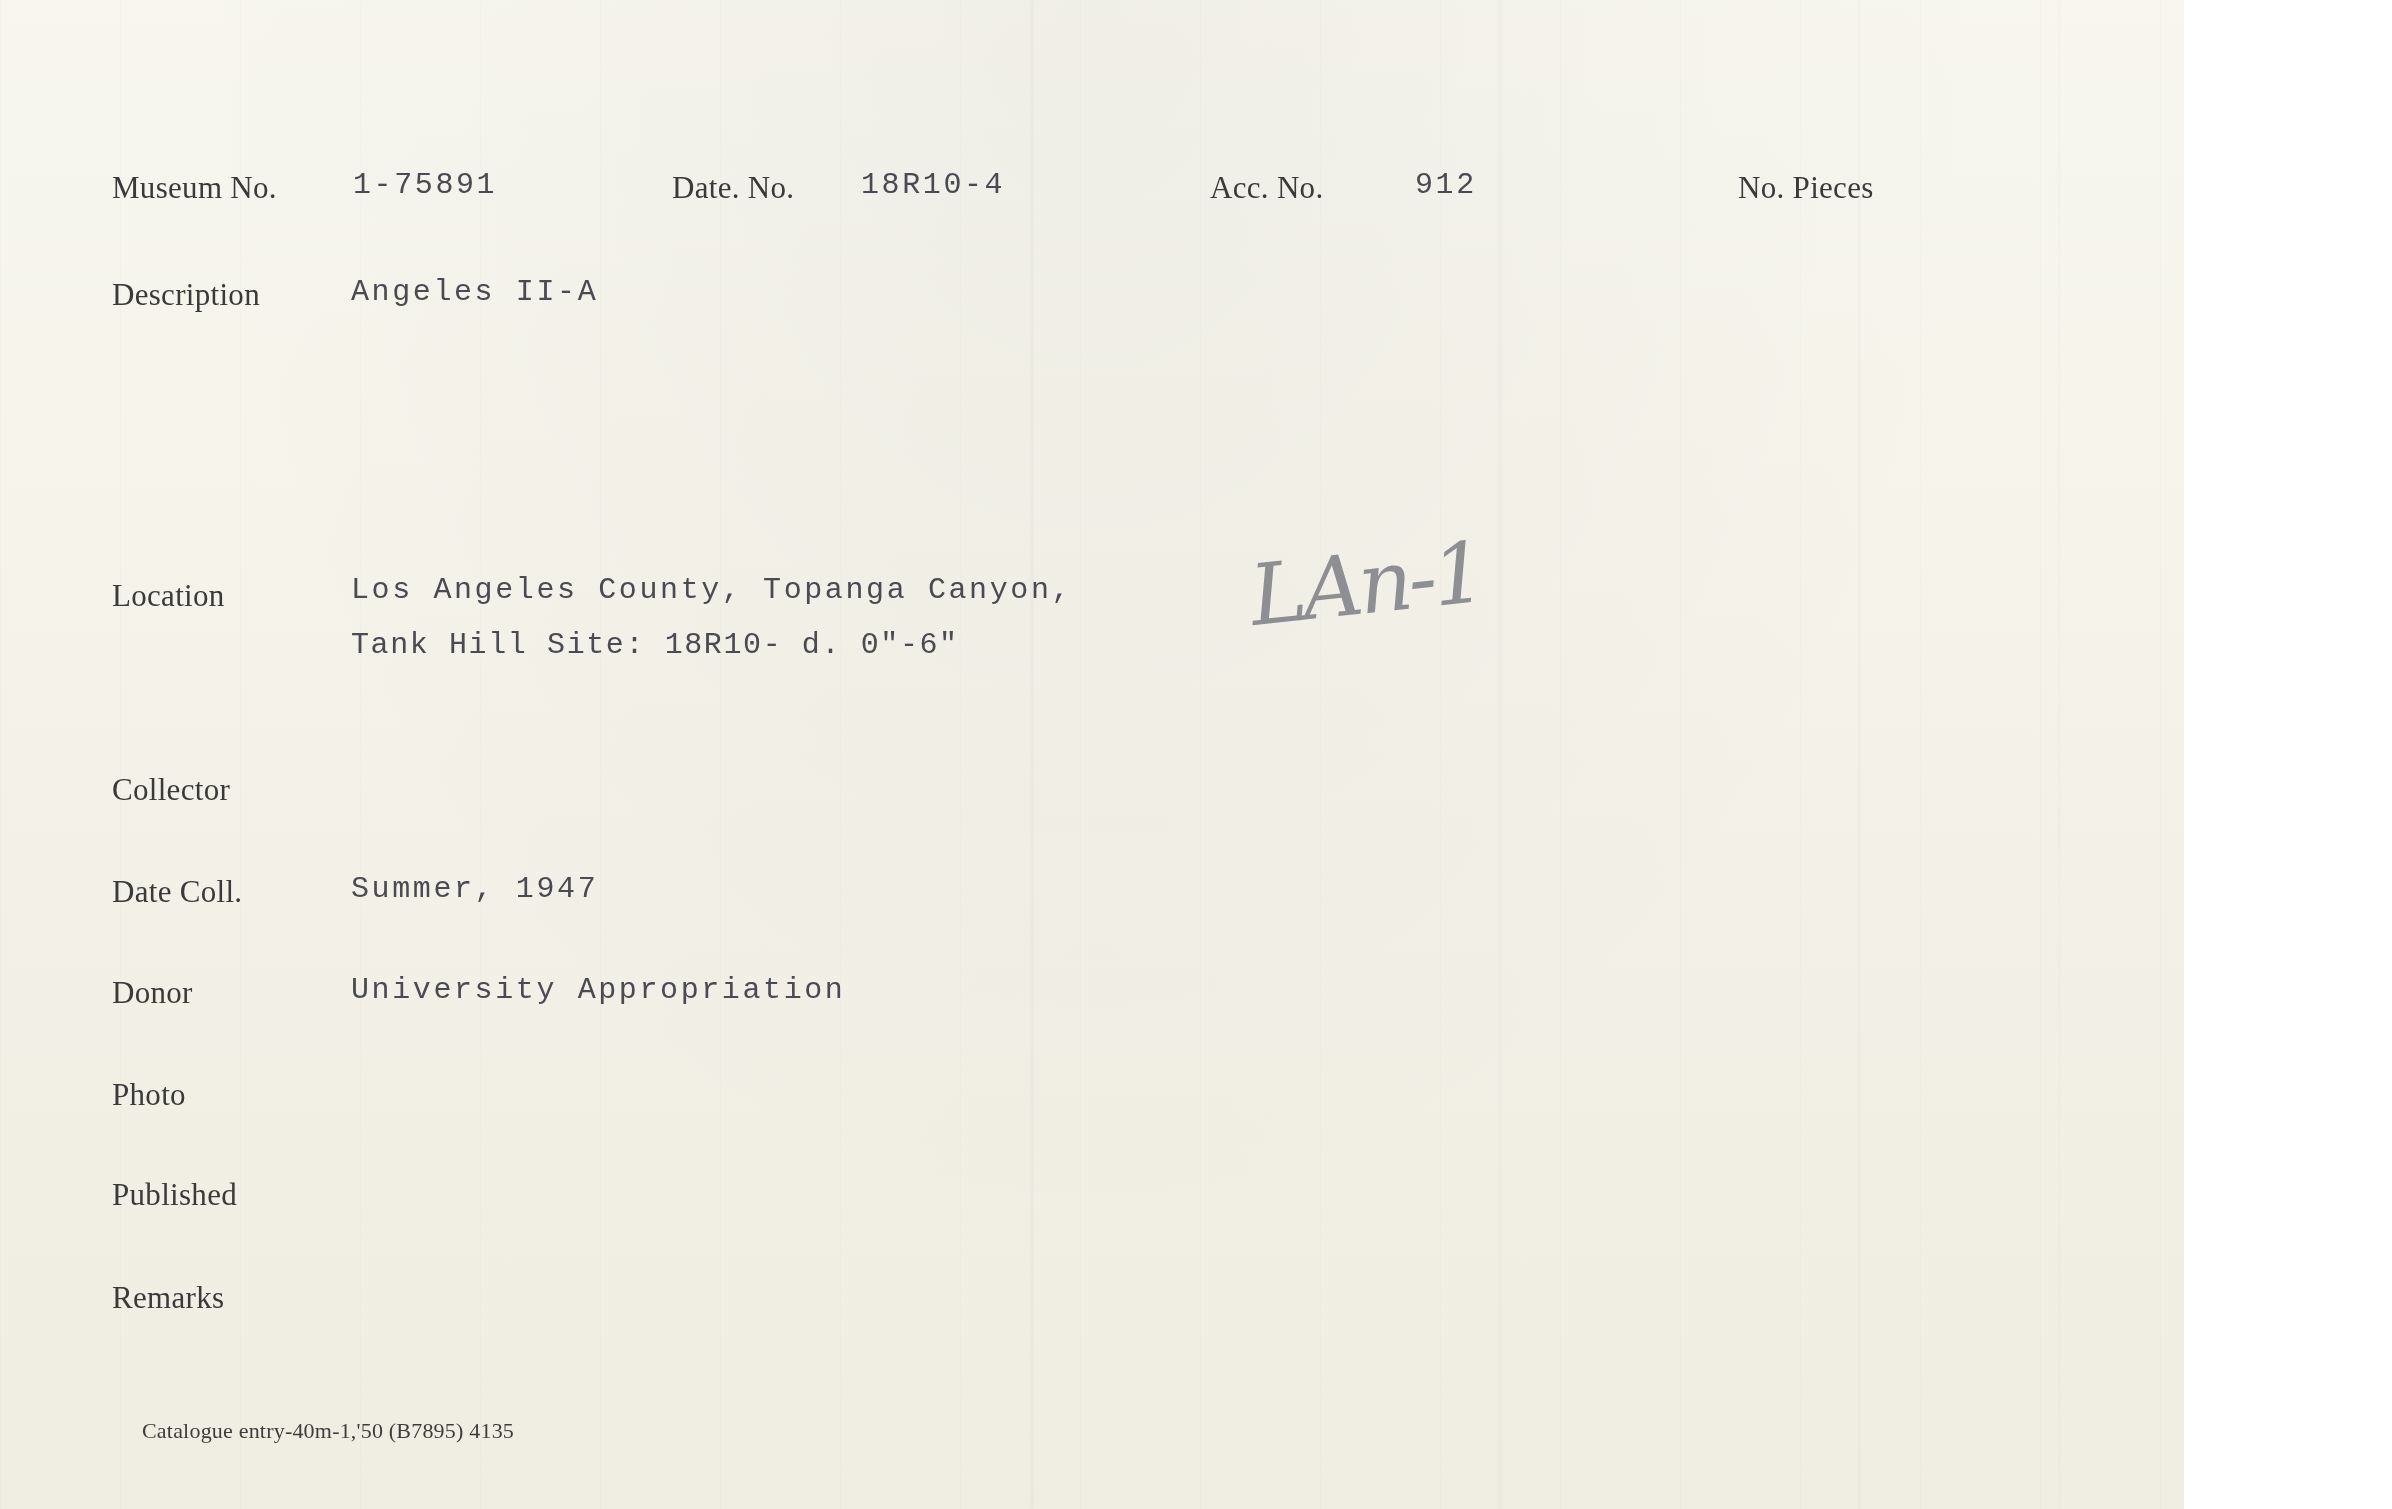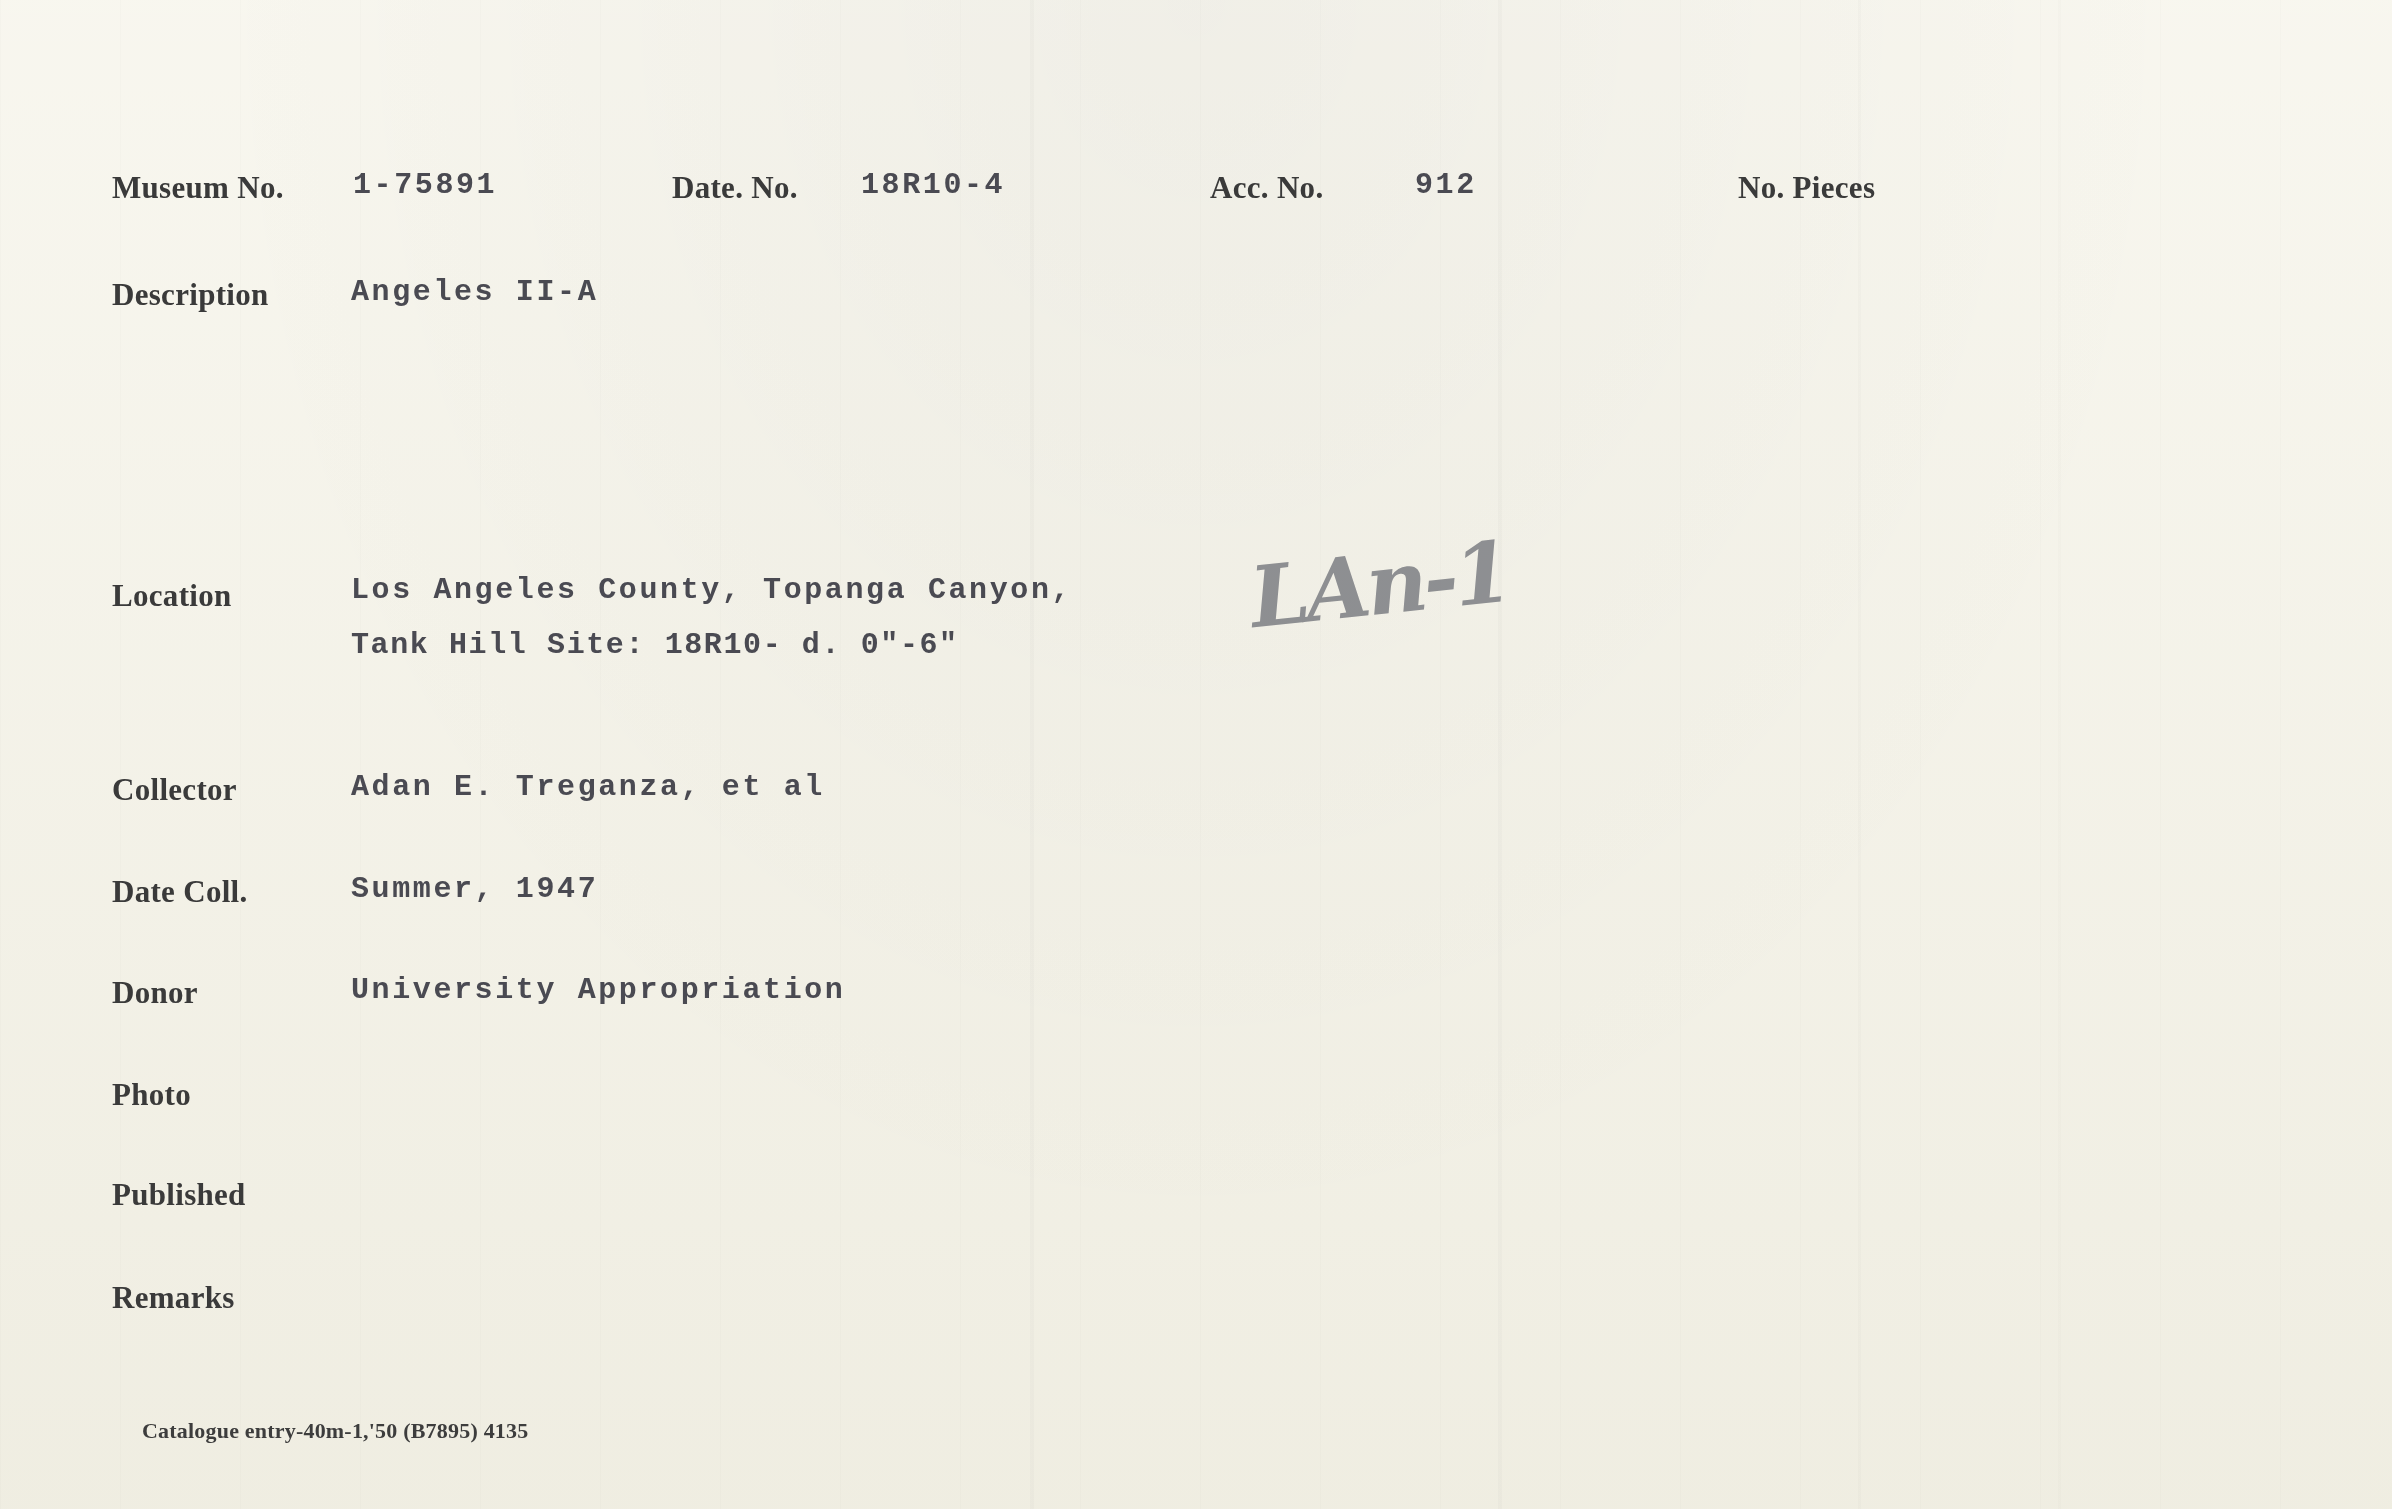--- a/index.html
+++ b/index.html
@@ -9,29 +9,28 @@
   }
   body {
     width: 2392px;
     height: 1509px;
     overflow: hidden;
     font-family: "Liberation Serif", serif;
   }
 
   .card {
     position: relative;
-    width: 2392px;
+    width: 2184px;
     height: 1509px;
     background: #f4f2e6;
     background-image:
       linear-gradient(90deg, rgba(0,0,0,0.012) 0 1px, transparent 1px 100%),
       linear-gradient(180deg, rgba(255,255,255,0.35), rgba(0,0,0,0.02));
     background-size: 120px 100%, 100% 100%;
     box-sizing: border-box;
-    font-weight: bold;
   }
 
   
   .streaks {
     position: absolute;
     inset: 0;
     pointer-events: none;
     background:
       linear-gradient(90deg, transparent 0 1030px, rgba(0,0,0,0.018) 1030px 1034px, transparent 1034px 100%),
       linear-gradient(90deg, transparent 0 1498px, rgba(0,0,0,0.020) 1498px 1502px, transparent 1502px 100%),
@@ -136,21 +135,20 @@
   <div class="lbl" id="description-label">Description</div>
   <div class="val" id="description-value">Angeles II-A</div>
 
   <div class="lbl" id="location-label">Location</div>
   <div class="val" id="location-line1">Los Angeles County, Topanga Canyon,</div>
   <div class="val tight" id="location-line2">Tank Hill Site: 18R10- d. 0"-6"</div>
 
   <div class="handwriting">LAn-1</div>
 
   <div class="lbl" id="collector-label">Collector</div>
-  <div class="val" id="collector-value">Adan E. Treganza, et al</div>
 
   <div class="lbl" id="date-coll-label">Date Coll.</div>
   <div class="val" id="date-coll-value">Summer, 1947</div>
 
   <div class="lbl" id="donor-label">Donor</div>
   <div class="val" id="donor-value">University Appropriation</div>
 
   <div class="lbl" id="photo-label">Photo</div>
 
   <div class="lbl" id="published-label">Published</div>

